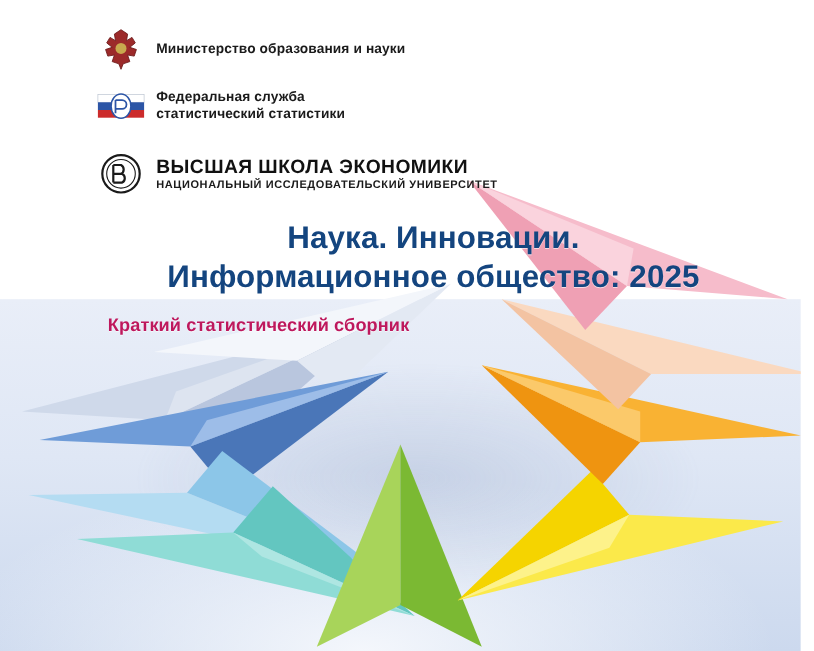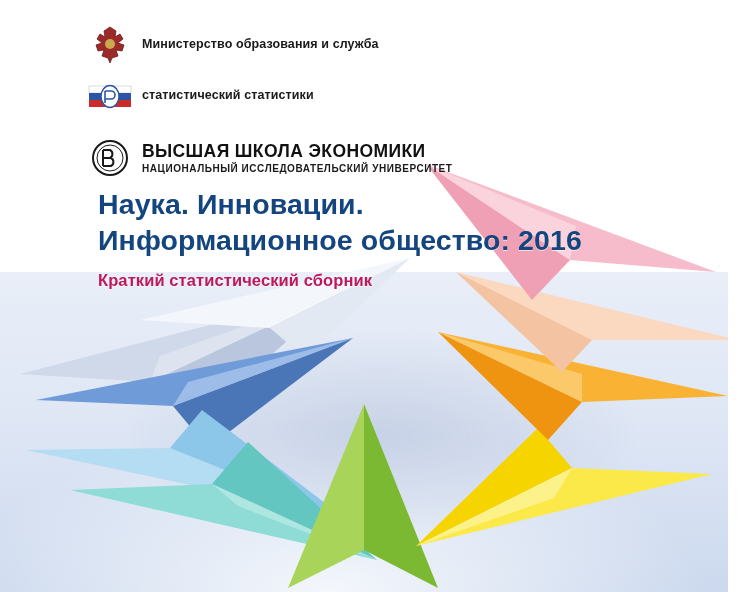--- a/index.html
+++ b/index.html
@@ -131,22 +131,23 @@
     z-index: 30;
     width: 600px;
   }
   .title-main {
     font-family: "Liberation Sans", sans-serif;
     font-weight: bold;
     font-size: 28.5px;
     line-height: 1.28;
     color: #14457f;
     letter-spacing: 0.1px;
-    margin: 4px;
+    margin: 16px;
     text-shadow: 0 1px 0 rgba(255,255,255,0.6);
+    text-align: center;
   }
   .title-sub {
     font-family: "Liberation Sans", sans-serif;
     font-weight: bold;
     font-size: 16.5px;
     color: #be185d;
     margin: 12px 0 0 4px;
     letter-spacing: 0.1px;
     text-shadow: 0 1px 0 rgba(255,255,255,0.6);
   }
@@ -245,36 +246,37 @@
   <div class="logos">
 
     <div class="logo-row">
       <div class="logo-mark">
         <svg width="36" height="40" viewBox="0 0 36 40">
           <path d="M18 2 L24 6 L23 12 L28 9 L31 14 L26 18 L32 20 L30 26 L24 25 L26 31 L20 33 L18 38 L16 33 L10 31 L12 25 L6 26 L4 20 L10 18 L5 14 L8 9 L13 12 L12 6 Z" fill="#9c2a2a" stroke="#6d1b1b" stroke-width="0.8"></path>
           <circle cx="18" cy="19" r="5" fill="#c8a94e"></circle>
         </svg>
       </div>
       <div class="logo-text">
-        <div>Министерство образования и служба</div>
+        <div>Министерство образования и науки</div>
       </div>
     </div>
 
     <div class="logo-row">
       <div class="logo-mark">
         <svg width="44" height="30" viewBox="0 0 44 30">
           <rect x="1" y="5" width="42" height="7" fill="#ffffff" stroke="#b9c2cf" stroke-width="0.6"></rect>
           <rect x="1" y="12" width="42" height="7" fill="#2c55a6"></rect>
           <rect x="1" y="19" width="42" height="7" fill="#cc2b2b"></rect>
           <ellipse cx="22" cy="15.5" rx="9" ry="11" fill="#ffffff" stroke="#2c55a6" stroke-width="1.4"></ellipse>
           <path d="M17 10 h6 a4 4 0 0 1 0 8 h-6" fill="none" stroke="#2c55a6" stroke-width="1.6"></path>
           <path d="M17 10 v12" fill="none" stroke="#2c55a6" stroke-width="1.6"></path>
         </svg>
       </div>
       <div class="logo-text">
+        <div>Федеральная служба</div>
         <div>статистический статистики</div>
       </div>
     </div>
 
     <div class="logo-row hse">
       <div class="logo-mark">
         <svg width="40" height="40" viewBox="0 0 40 40">
           <circle cx="20" cy="20" r="17" fill="#ffffff" stroke="#1a1a1a" stroke-width="2"></circle>
           <circle cx="20" cy="20" r="13" fill="none" stroke="#1a1a1a" stroke-width="1"></circle>
           <path d="M13 12 h7 a4.5 4.5 0 0 1 0 8 h-7 M13 20 h8 a4.5 4.5 0 0 1 0 8 h-8 M13 12 v16" fill="none" stroke="#1a1a1a" stroke-width="2"></path>
@@ -284,18 +286,18 @@
         <div class="hse-title">ВЫСШАЯ ШКОЛА ЭКОНОМИКИ</div>
         <div class="hse-sub">НАЦИОНАЛЬНЫЙ ИССЛЕДОВАТЕЛЬСКИЙ УНИВЕРСИТЕТ</div>
       </div>
     </div>
 
   </div>
 
   <div class="titles">
     <div class="title-main">
       <div>Наука. Инновации.</div>
-      <div>Информационное общество: 2016</div>
+      <div>Информационное общество: 2025</div>
     </div>
     <div class="title-sub">Краткий статистический сборник</div>
   </div>
 
 </div>
 
 </body></html>

